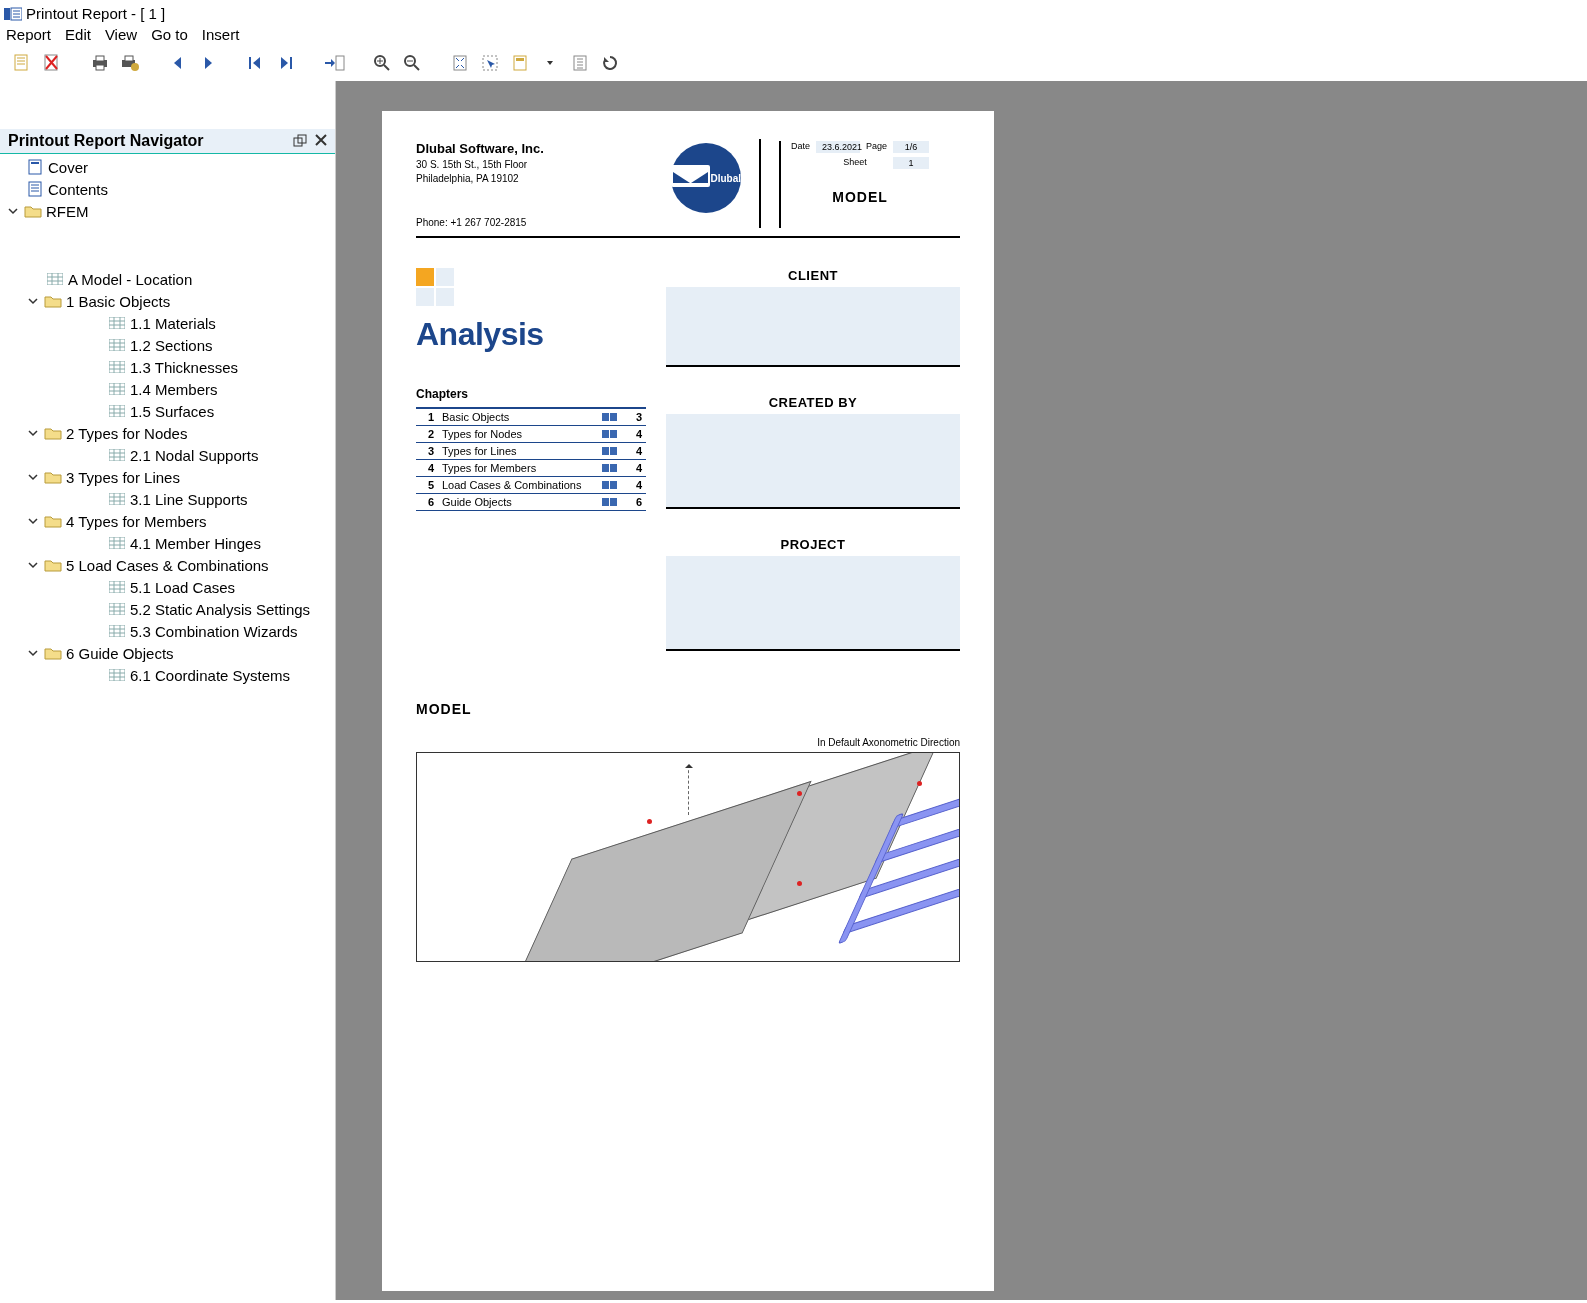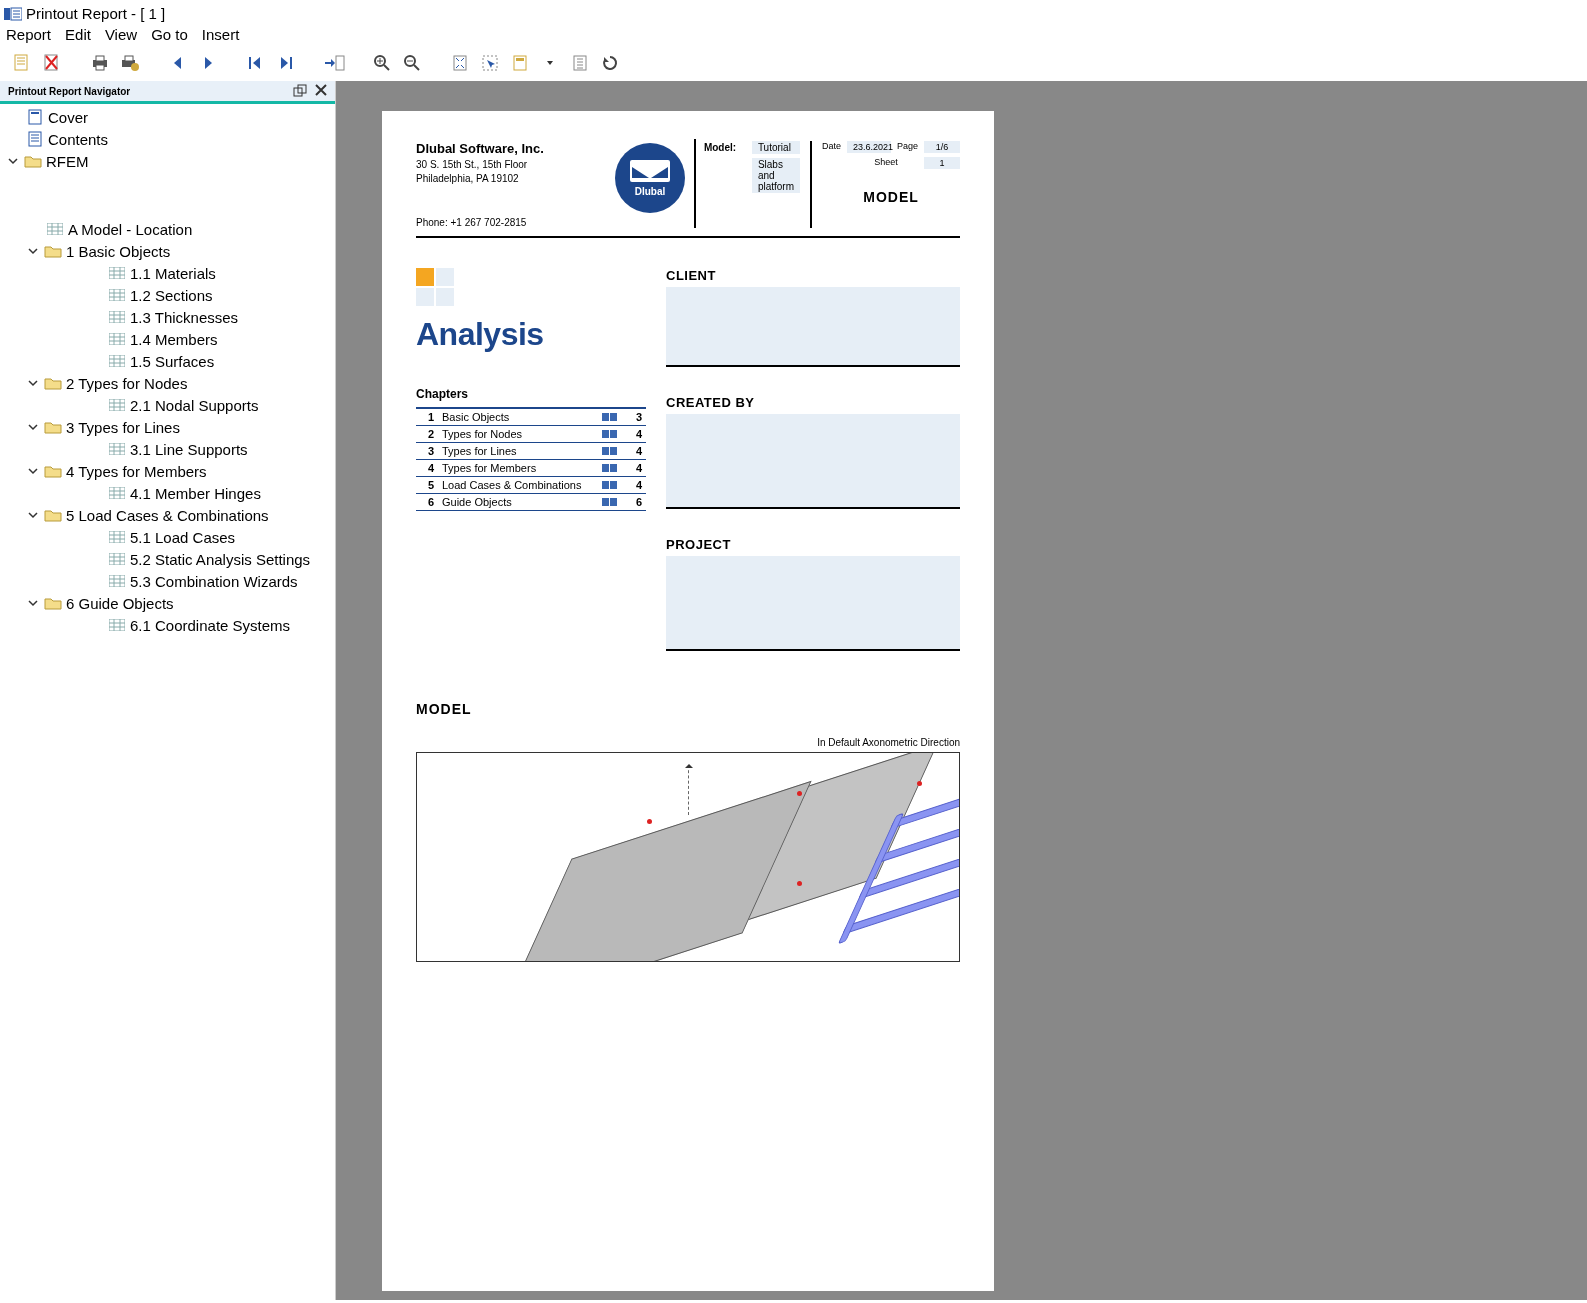--- a/index.html
+++ b/index.html
@@ -51,26 +51,27 @@
 }
 .nav-panel {
   width: 336px;
   flex-shrink: 0;
   border-right: 1px solid #ccc;
   background: #fff;
 }
 .nav-header {
   background: #e8f0f8;
   padding: 3px 8px;
-  font-size: 10px;
+  font-size: 16px;
   font-weight: bold;
   display: flex;
   align-items: center;
   justify-content: space-between;
-  border-bottom: 3px solid #14b8a6;
+  border-bottom: 1px solid #14b8a6;
+  margin-top: 48px;
 }
 .nav-header-actions { display:flex; gap: 8px; }
 .tree {
   padding: 2px 0;
   font-size: 15px;
   user-select: none;
 }
 .tree-row {
   display: flex;
   align-items: center;
@@ -107,21 +108,21 @@
   padding-bottom: 8px;
 }
 .phl { width: 245px; }
 .company-name { font-weight: bold; font-size: 13px; margin-bottom: 2px;}
 .company-addr { font-size: 10px; line-height: 1.35; }
 .phone { font-size: 10px; margin-top: 32px; }
 .phc { width: 90px; display:flex; align-items:flex-start; justify-content:center; padding-top:2px;}
 .logo-circle {
   width: 70px; height: 70px; border-radius: 50%;
   background: #1c468b;
-  display:flex; flex-direction:column; align-items:center; justify-content:center;
+  display:flex; align-items:center; justify-content:center;
   color:#fff; font-size:10px; font-weight:bold;
 }
 .logo-bridge {
   width: 40px; height: 22px; background:#fff; border-radius:2px;
   position: relative; margin-bottom:4px;
 }
 .logo-bridge::before, .logo-bridge::after {
   content:""; position:absolute; bottom:4px; width:0; height:0;
   border-bottom: 11px solid #1c468b;
 }
@@ -131,21 +132,21 @@
 .phr { flex:1; font-size:10px; }
 .info-row { display:flex; gap:8px; margin-bottom:4px; align-items:center;}
 .info-label { width:40px; font-weight:bold; font-size:10px;}
 .info-val { background:#e6eef6; padding:1px 6px; flex:1; font-size:10px;}
 .phr2 { width: 150px; margin-left:10px; font-size:10px; border-left:2px solid #000; padding-left:10px;}
 .meta-row { display:flex; justify-content:space-between; font-size:9px; gap:6px; margin-bottom:4px;}
 .meta-row .mv { background:#e6eef6; padding:1px 6px; min-width:36px; text-align:center;}
 .model-label { text-align:center; font-weight:bold; font-size:14px; margin-top:20px; letter-spacing:1px;}
 .page-body { display:flex; margin-top:30px; gap:20px;}
 .col-left { width: 230px; }
-.col-right { flex:1; }
+.col-right { flex:1;text-align:center; }
 .sq-row { display:flex; gap:2px; margin-bottom:10px;}
 .sq { width:18px; height:18px; background:#e6eef6;}
 .sq.o { background:#f4a621; }
 .big-title { color:#1c468b; font-size:32px; font-weight:800; line-height:1.15; letter-spacing:-0.5px;}
 .chapters-head { font-weight:bold; font-size:12px; margin-top:34px; margin-bottom:6px;}
 .chap-table { width:100%; border-collapse:collapse; font-size:11px;}
 .chap-table tr { border-bottom: 1px solid #1c468b;}
 .chap-table tr:first-child { border-top: 2px solid #1c468b;}
 .chap-table td { padding:2px 4px;}
 .chap-num { text-align:right; width:22px; font-weight:bold;}
@@ -578,30 +579,20 @@
           <div class="company-addr">Philadelphia, PA 19102</div>
           <div class="phone">Phone: +1 267 702-2815</div>
         </div>
         <div class="phc">
           <div class="logo-circle">
             <div class="logo-bridge"></div>
             <span>Dlubal</span>
           </div>
         </div>
         <div class="ph-vr"></div>
-        <div class="phr">
-          <div class="info-row">
-            <span class="info-label">Model:</span>
-            <span class="info-val">Tutorial</span>
-          </div>
-          <div class="info-row">
-            <span class="info-label"></span>
-            <span class="info-val">Slabs and platform</span>
-          </div>
-        </div>
         <div class="phr2">
           <div class="meta-row">
             <span>Date</span>
             <span class="mv">23.6.2021</span>
             <span>Page</span>
             <span class="mv">1/6</span>
           </div>
           <div class="meta-row">
             <span></span>
               <span></span>

